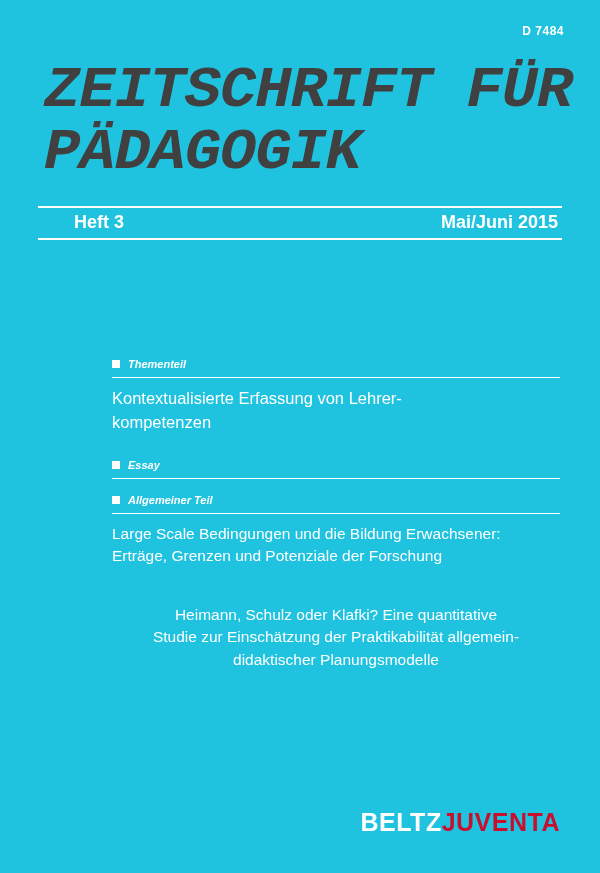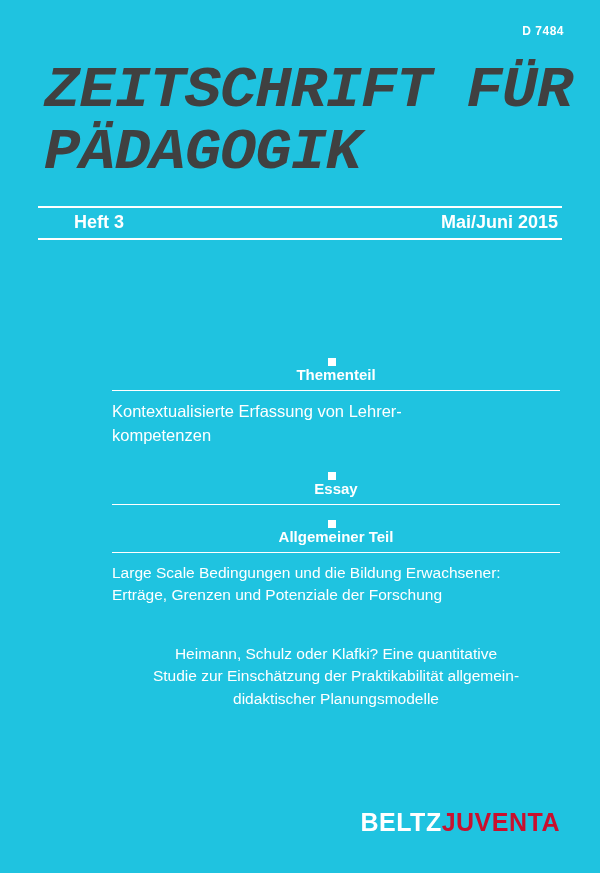--- a/index.html
+++ b/index.html
@@ -85,24 +85,24 @@
     right: 40px;
     top: 358px;
     color: #ffffff;
   }
   .section {
     margin-bottom: 2px;
   }
   .section-head {
     display: flex;
     align-items: center;
-    font-size: 15px;
+    font-size: 11px;
+    font-style: italic;
     font-weight: bold;
     padding-bottom: 7px;
-    flex-direction: column;
   }
   .bullet {
     display: inline-block;
     width: 8px;
     height: 8px;
     background: #ffffff;
     margin-right: 8px;
     flex: 0 0 auto;
   }
   .rule {

